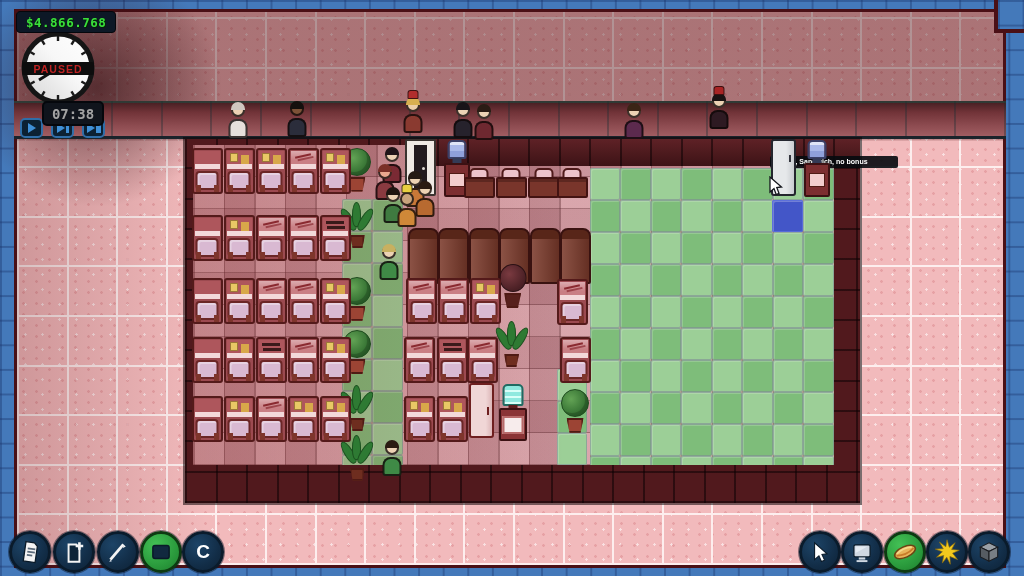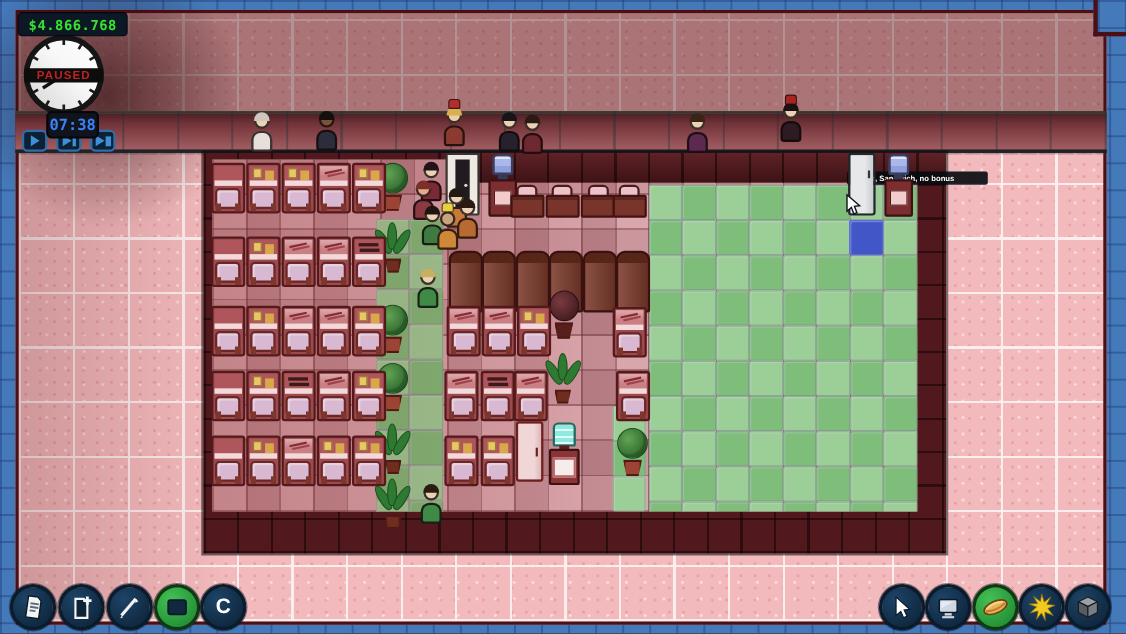--- a/index.html
+++ b/index.html
@@ -145,23 +145,23 @@
     border-radius:3px 3px 1px 1px;border:1px solid rgba(15,8,8,.7);box-sizing:border-box;}
   
   #money{position:absolute;left:16px;top:11px;height:20px;padding:0 9px;background:#0d1826;border-radius:4px;
     border:1px solid #05070c;display:flex;align-items:center;z-index:62;
     font-family:"DejaVu Sans Mono",monospace;font-size:12.5px;font-weight:bold;color:#3ae03a;
     text-shadow:1px 1px 0 #042504;letter-spacing:.5px;}
   #clock{position:absolute;left:20px;top:30px;width:76px;height:76px;z-index:61;}
   #paused-band{position:absolute;left:2px;right:2px;top:32px;height:13px;background:#0d0d0d;border-radius:2px;
     display:flex;align-items:center;justify-content:center;color:#bf2222;font-size:10.5px;font-weight:bold;
     letter-spacing:1px;font-family:"Liberation Sans",sans-serif;}
-  #time-badge{position:absolute;left:42px;top:101px;width:48px;height:25px;background:#10141c;border:2px solid #05070c;
+  #time-badge{position:absolute;left:42px;top:101px;width:62px;height:25px;background:#10141c;border:2px solid #05070c;
     border-radius:5px;box-sizing:border-box;display:flex;align-items:center;justify-content:center;z-index:63;
-    font-family:"DejaVu Sans Mono",monospace;font-size:14px;font-weight:bold;color:#3b82f6;}
+    font-family:"DejaVu Sans Mono",monospace;font-size:14px;font-weight:bold;color:#a3a3a3;}
   #speed-row{position:absolute;left:20px;top:118px;display:flex;gap:8px;z-index:62;}
   .speed-btn{width:23px;height:20px;border-radius:5px;background:#0c2133;border:2px solid #2f6ea8;box-sizing:border-box;
     display:flex;align-items:center;justify-content:center;gap:1px;}
   .sp-tri{width:0;height:0;border-style:solid;border-width:5px 0 5px 8px;border-color:transparent transparent transparent #3f8fd6;}
   .sp-bar{width:3px;height:9px;background:#3f8fd6;}
   .sp-bar.wide{width:5px;}
   
   #tooltip{position:absolute;left:770px;top:156px;z-index:70;background:rgba(5,10,14,.9);border-radius:2px;
     padding:1px 4px;}
   #tooltip .tt-inner{display:block;font-size:9px;font-weight:bold;color:#fff;white-space:nowrap;

